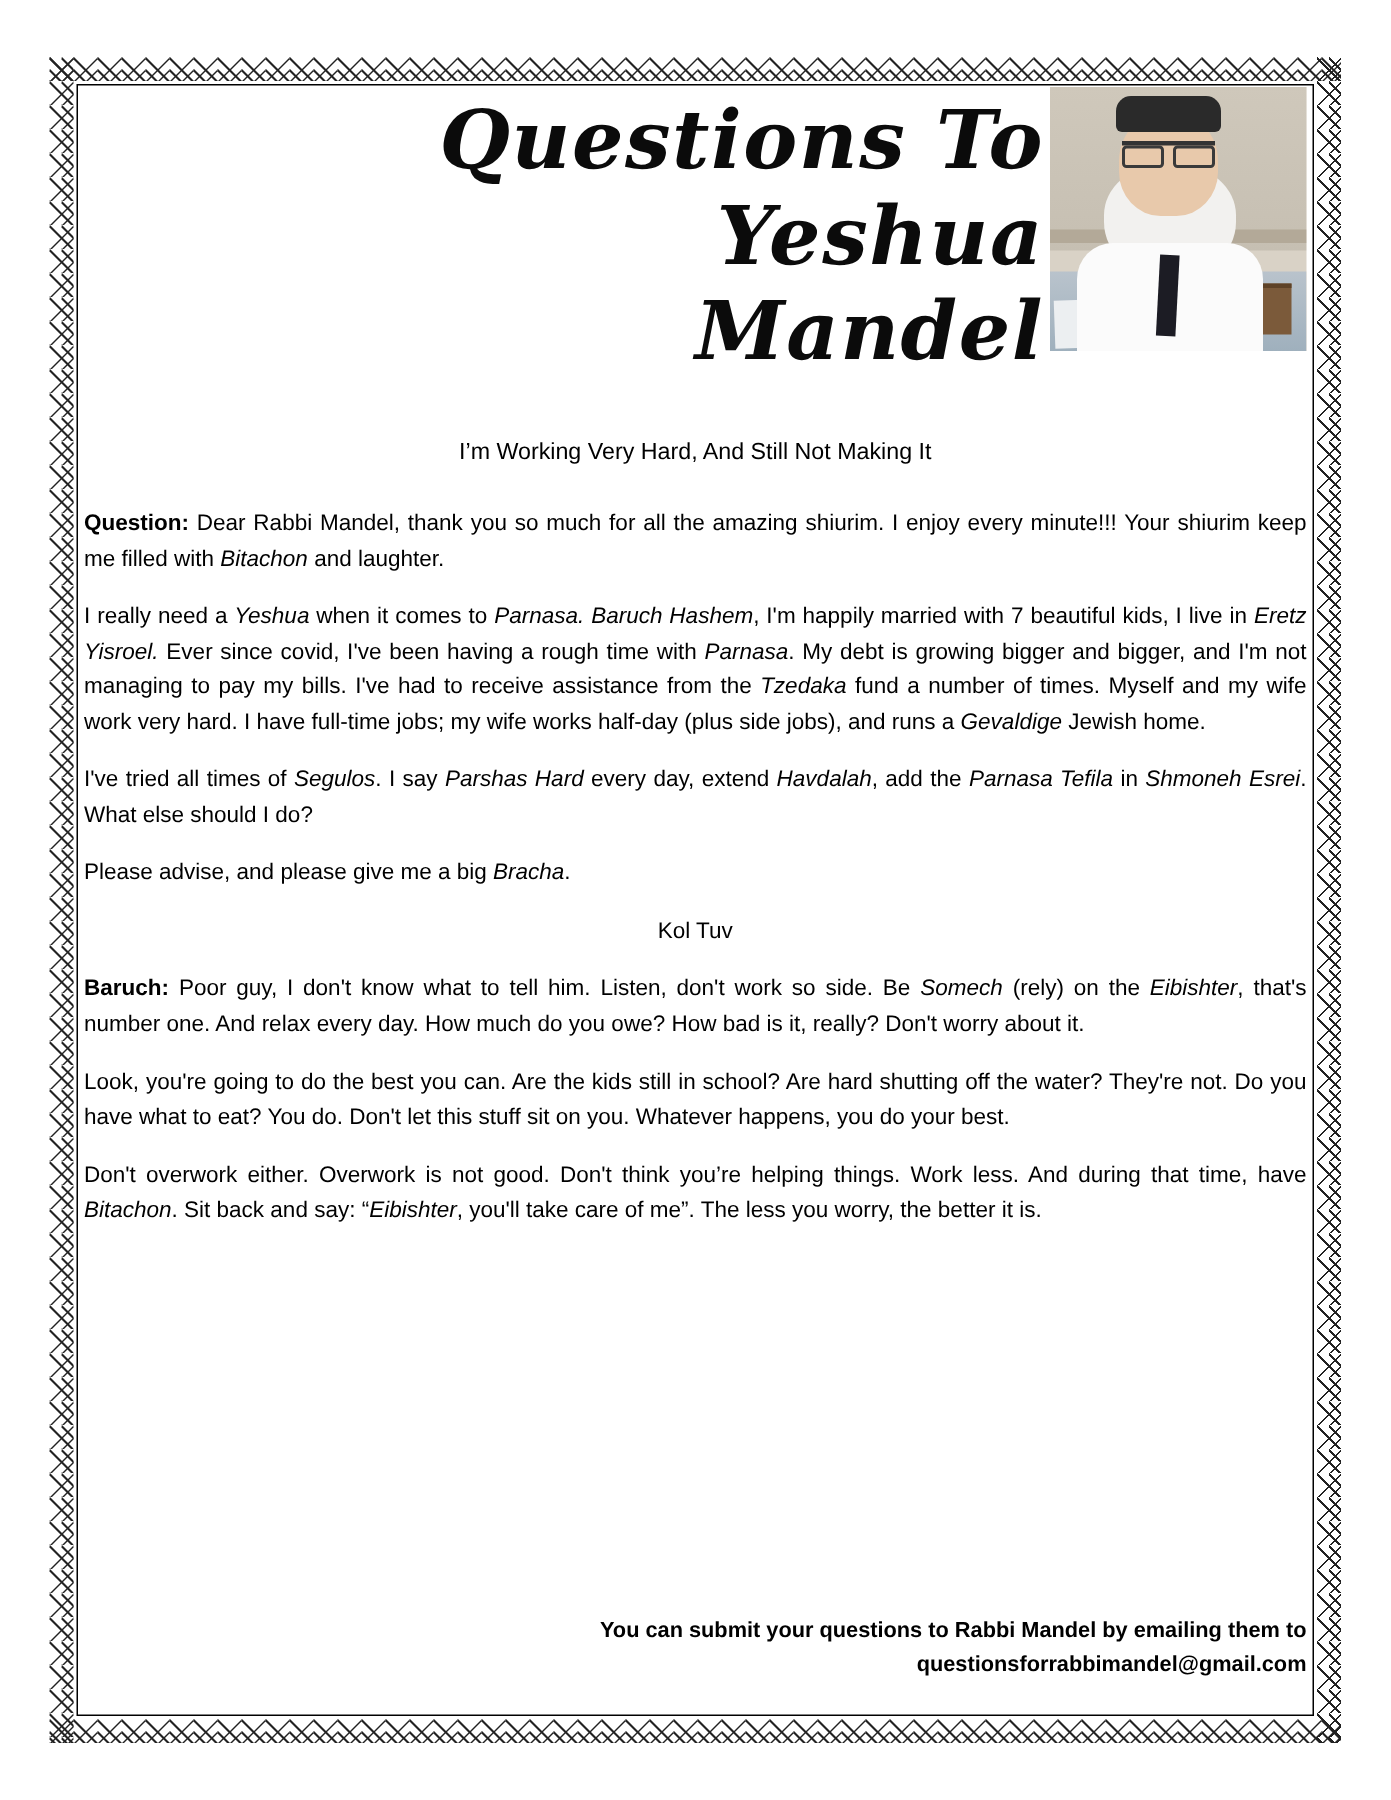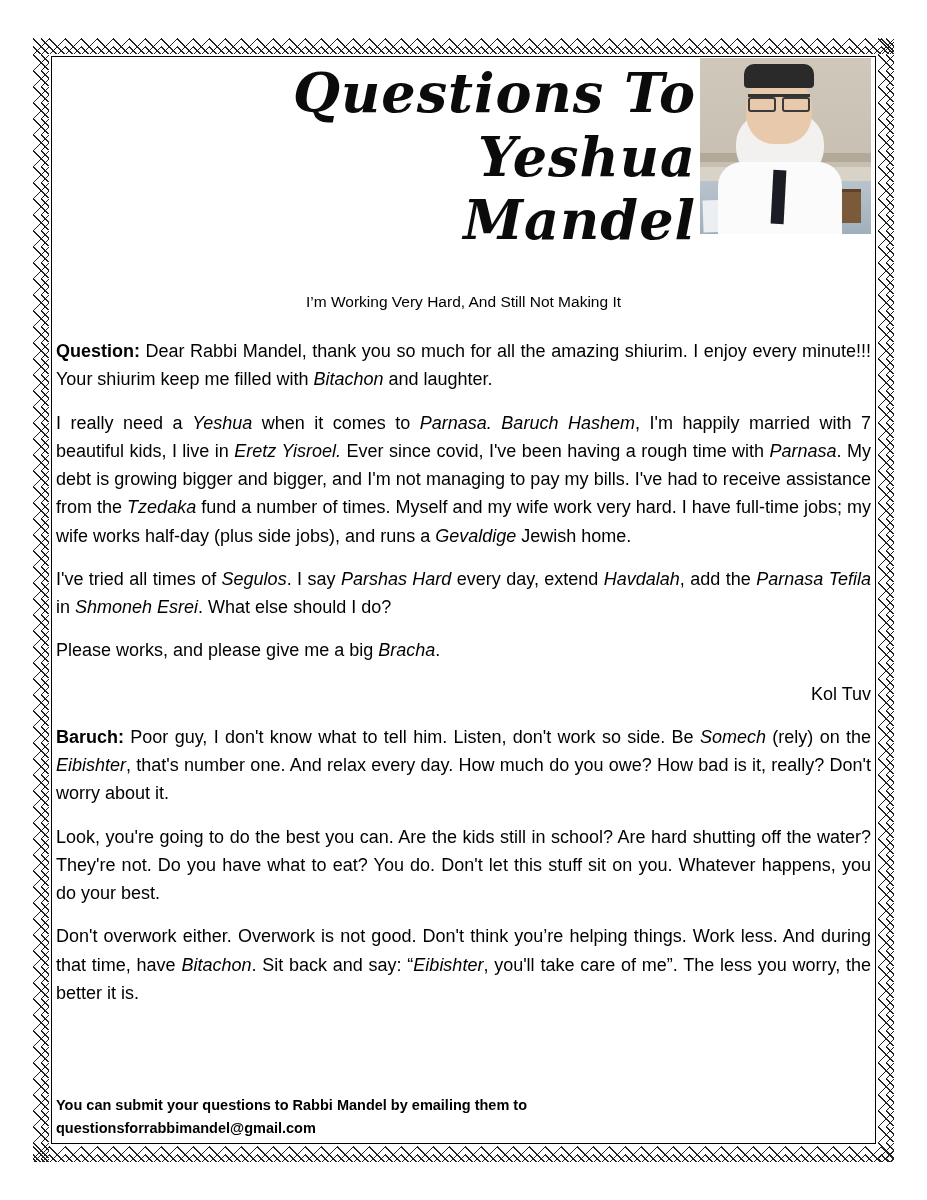--- a/index.html
+++ b/index.html
@@ -148,37 +148,37 @@
   .subject {
     margin-top: 22px;
     text-align: center;
     font-weight: normal;
     font-size: 15.5px;
   }
 
   .body-copy { margin-top: 26px; }
   .body-copy p {
     margin: 0 0 15px 0;
-    font-size: 18px;
+    font-size: 15px;
     line-height: 1.57;
     text-align: justify;
     text-justify: inter-word;
   }
-  .body-copy p.no-justify { text-align: right; }
+  .body-copy p.no-justify { text-align: center; }
   .body-copy b { font-weight: bold; }
   .body-copy i { font-style: italic; }
 
   .gap-before { margin-top: 30px; }
 
   .footer {
     position: absolute;
     left: 0;
-    bottom: 6px;
+    bottom: 24px;
     width: 815px;
-    text-align: left;
+    text-align: right;
     font-weight: bold;
     font-size: 14.5px;
     line-height: 1.6;
   }
 </style>
 </head>
 <body>
 
 <div class="page-border">
   <div class="border-band band-top"></div>
@@ -214,21 +214,21 @@
   <div class="subject">I’m Working Very Hard, And Still Not Making It</div>
 
   <div class="body-copy">
 
     <p><b>Question:</b><span> Dear Rabbi Mandel, thank you so much for all the amazing shiurim. I enjoy every minute!!! Your shiurim keep me filled with </span><i>Bitachon</i><span> and laughter.</span></p>
 
     <p><span>I really need a </span><i>Yeshua</i><span> when it comes to </span><i>Parnasa. Baruch Hashem</i><span>, I'm happily married with 7 beautiful kids, I live in </span><i>Eretz Yisroel.</i><span> Ever since covid, I've been having a rough time with </span><i>Parnasa</i><span>. My debt is growing bigger and bigger, and I'm not managing to pay my bills. I've had to receive assistance from the </span><i>Tzedaka</i><span> fund a number of times. Myself and my wife work very hard. I have full-time jobs; my wife works half-day (plus side jobs), and runs a </span><i>Gevaldige</i><span> Jewish home.</span></p>
 
     <p><span>I've tried all times of </span><i>Segulos</i><span>. I say </span><i>Parshas Hard</i><span> every day, extend </span><i>Havdalah</i><span>, add the </span><i>Parnasa Tefila</i><span> in </span><i>Shmoneh Esrei</i><span>. What else should I do?</span></p>
 
-    <p><span>Please works, and please give me a big </span><i>Bracha</i><span>.</span></p>
+    <p><span>Please advise, and please give me a big </span><i>Bracha</i><span>.</span></p>
 
     <p class="no-justify">Kol Tuv</p>
 
     <p class="gap-before"><b>Baruch:</b><span><span> Poor guy, I don't know what to tell him. Listen, don't work so side. Be </span><i>Somech</i><span> (rely) on the </span><i>Eibishter</i><span>, that's number one. And relax every day. How much do you owe? How bad is it, really? Don't worry about it.</span></span></p>
 
     <p><span>Look, you're going to do the best you can. Are the kids still in school? Are hard shutting off the water? They're not. Do you have what to eat? You do. Don't let this stuff sit on you. Whatever happens, you do your best.</span></p>
 
     <p><span>Don't overwork either. Overwork is not good. Don't think you’re helping things. Work less. And during that time, have </span><i>Bitachon</i><span>. Sit back and say: “</span><i>Eibishter</i><span>, you'll take care of me”. The less you worry, the better it is.</span></p>
 
   </div>

